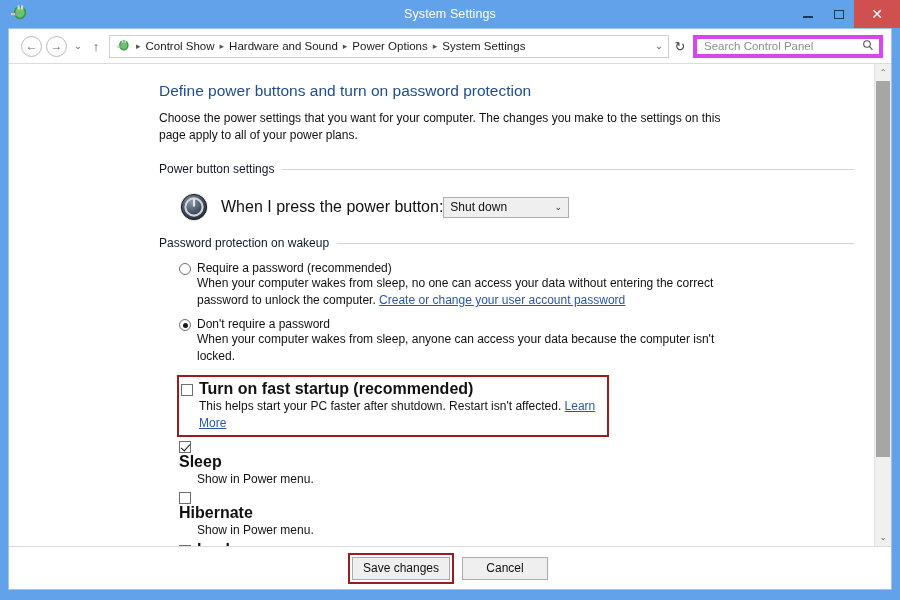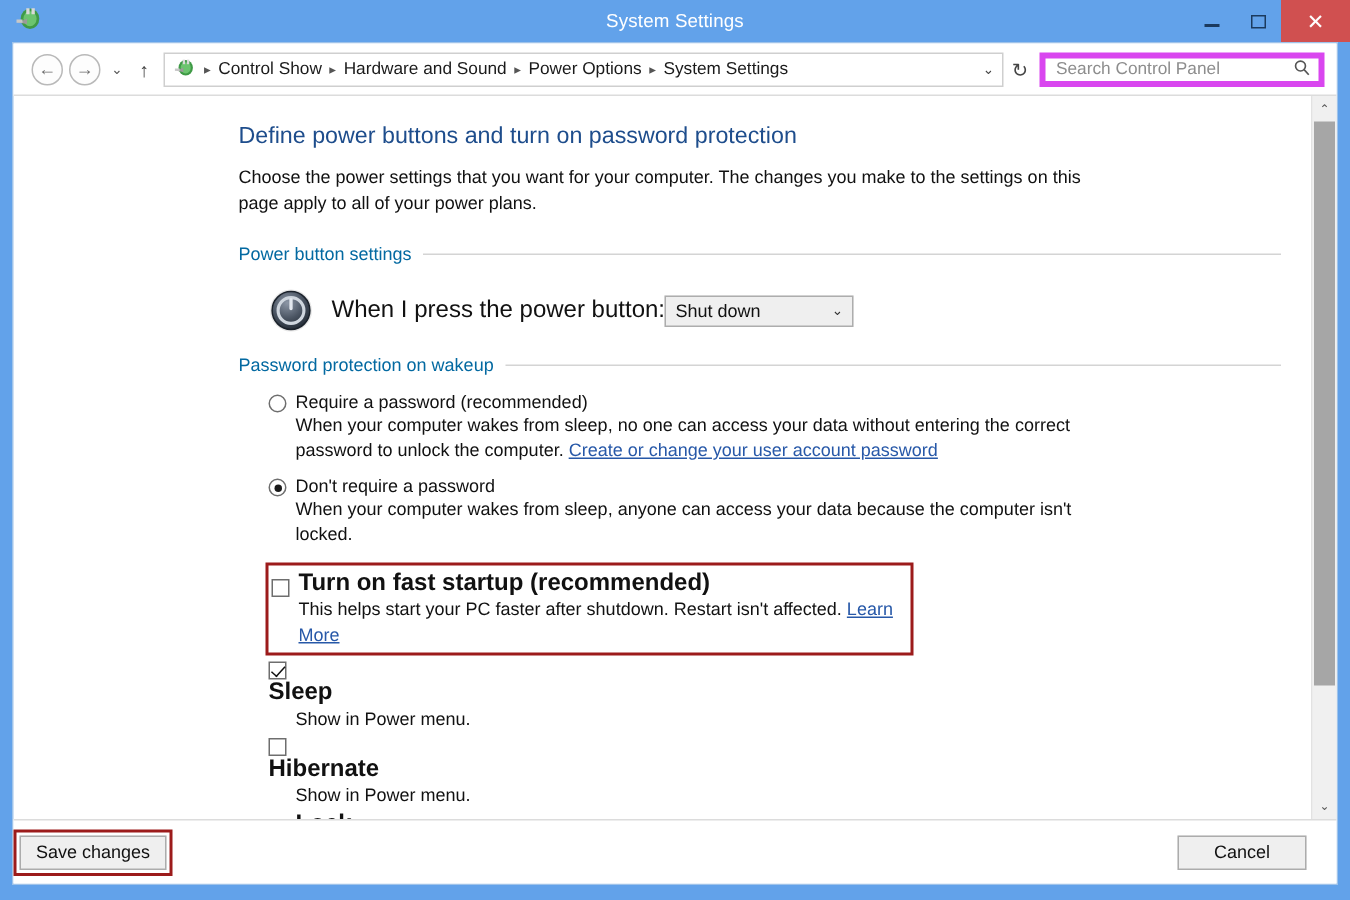--- a/index.html
+++ b/index.html
@@ -231,21 +231,21 @@
     color: #111;
     line-height: 17px;
     max-width: 565px;
     margin-bottom: 18px;
   }
 
   .section-head {
     display: flex;
     align-items: center;
     font-size: 12px;
-    color: #0369a1;
+    color: #0f172a;
     margin-bottom: 4px;
   }
   .section-head .label { white-space: nowrap; padding-right: 8px; }
   .section-head .rule {
     flex: 1 1 auto;
     height: 1px;
     background: #d4d4d4;
   }
 
   .power-row {
@@ -278,21 +278,21 @@
   .combo .arrow {
     width: 20px;
     text-align: center;
     font-size: 9px;
     color: #333;
   }
 
   .opt-block { padding: 7px 0 0 20px; }
   .opt-row {
     display: flex;
-    align-items: flex-end;
+    align-items: center;
     font-size: 12px;
     color: #111;
   }
   .radio {
     width: 12px;
     height: 12px;
     border-radius: 50%;
     border: 1px solid #6e6e6e;
     background: #fff;
     flex: 0 0 12px;
@@ -404,22 +404,22 @@
     height: 84%;
     background: #a6a6a6;
   }
 
   
   .footer {
     flex: 0 0 42px;
     border-top: 1px solid #dcdcdc;
     display: flex;
     align-items: center;
-    justify-content: space-between;
-    padding-right: 20px;
+    justify-content: center;
+    padding-right: 4px;
     background: #ffffff;
   }
   .btn {
     height: 23px;
     min-width: 86px;
     border: 1px solid #acacac;
     background: #efefef;
     font-size: 12px;
     color: #111;
     display: flex;

